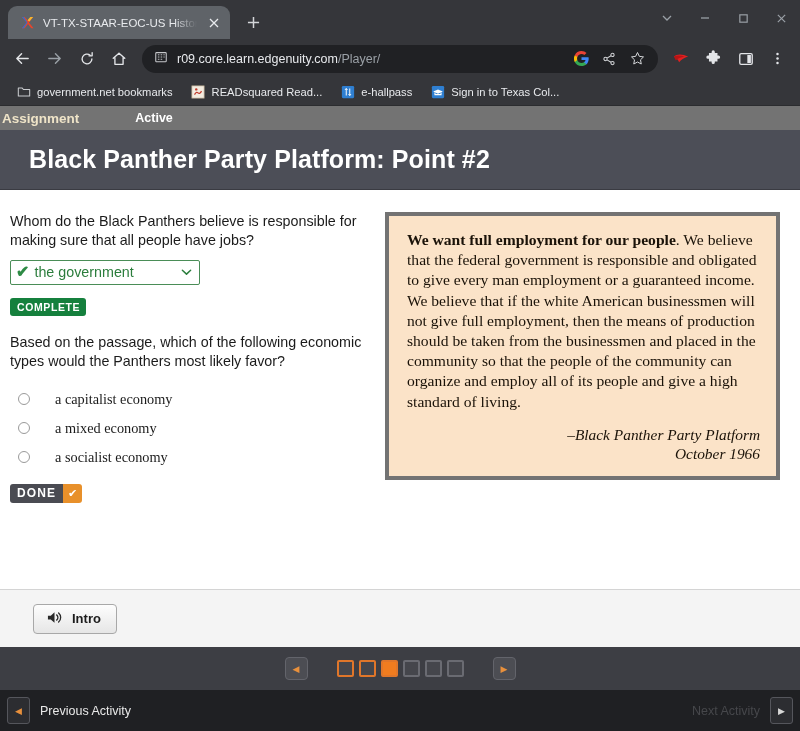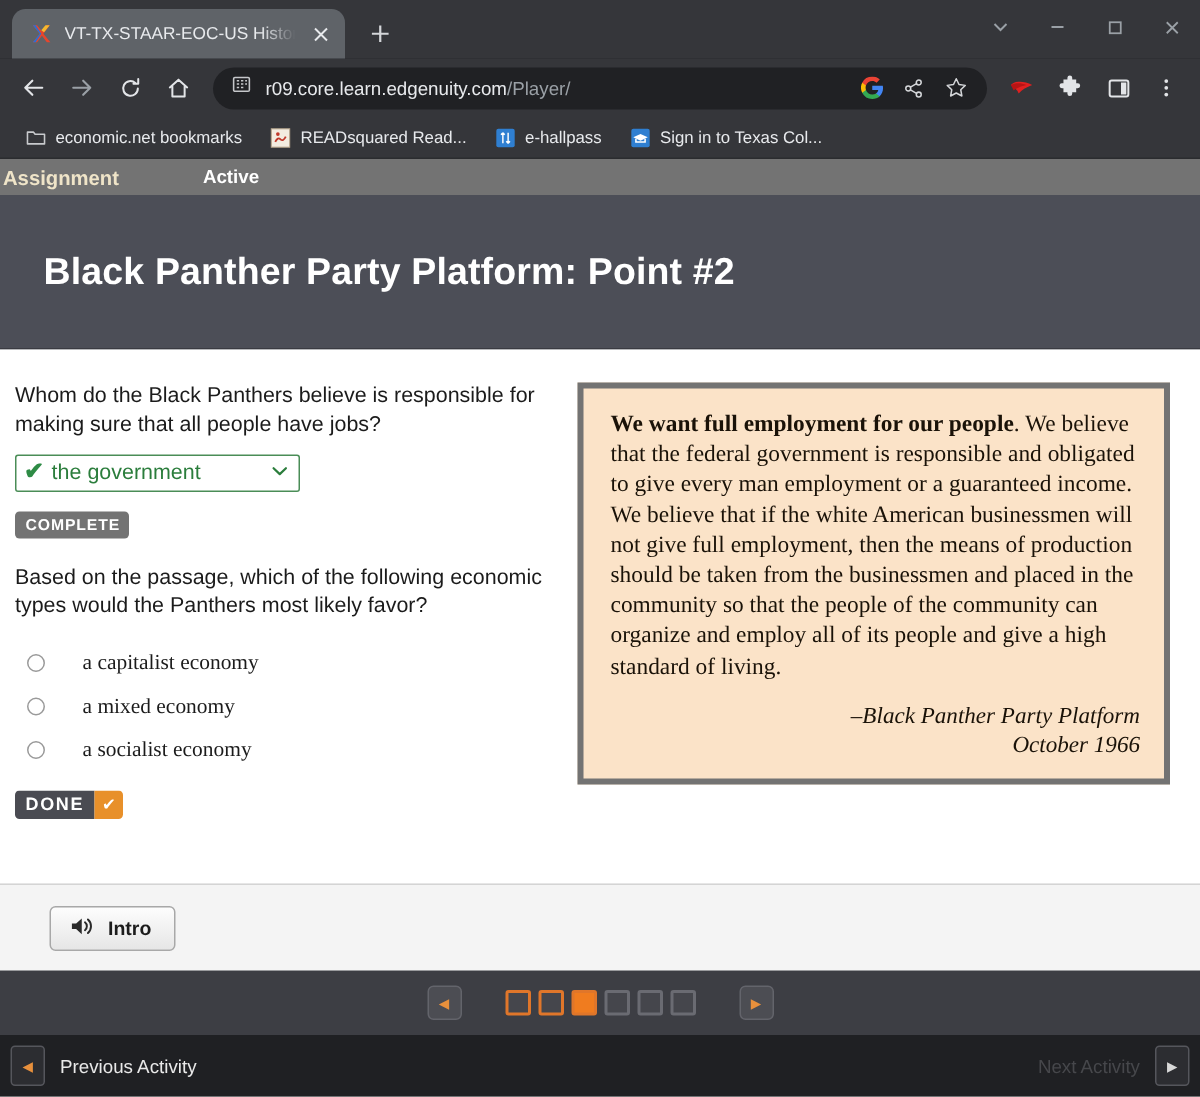--- a/index.html
+++ b/index.html
@@ -98,21 +98,21 @@
 
   .asgn-bar {
     height: 24px; background: #737373;
     display: flex; align-items: center; gap: 56px; padding-left: 2px;
     font-size: 13.5px; font-weight: bold;
   }
   .asgn-label { color: #efe4c8; }
   .asgn-state { color: #ffffff; font-weight: bold; font-size: 12.5px; }
 
   .title-band {
-    background: #4c4e57; height: 103px;
+    background: #4c4e57; height: 60px;
     display: flex; align-items: center; padding-left: 29px;
     border-bottom: 1px solid #3a3b42;
   }
   .title-band h1 { color: #fff; font-size: 25px; font-weight: bold; letter-spacing: 0.1px; }
 
   .activity {
     flex: 1; background: #fff; display: flex;
     padding: 22px 20px 0 10px; gap: 20px; overflow: hidden;
   }
   .col-left { width: 355px; flex: 0 0 355px; }
@@ -125,21 +125,21 @@
     display: inline-flex; align-items: center; width: 190px; height: 25px;
     border: 1px solid #4a8d57; border-radius: 2px; background: #fff;
     padding: 0 3px 0 5px; position: relative;
   }
   .dd-check { color: #2e8b45; font-size: 16px; font-weight: bold; margin-right: 5px; line-height: 1; }
   .dd-val { flex: 1; font-size: 14.3px; color: #2b7d3c; }
   .dd-arrow { color: #2b7d3c; font-size: 10px; padding-right: 4px; }
 
   .badge-complete {
     display: inline-block; margin-top: 13px;
-    background: #737373; color: #fff;
+    background: #15803d; color: #fff;
     font-size: 10.5px; font-weight: bold; letter-spacing: 0.6px;
     padding: 3px 6px 3px 7px; border-radius: 3px;
     font-family: "Liberation Sans", sans-serif;
     text-align: right;
   }
 
   .q2 { margin-top: 17px; }
 
   .opts { margin-top: 13px; }
   .opt {
@@ -362,21 +362,21 @@
     </div>
   </div>
 
   <div class="bookmarks">
     <div class="bm">
       <span class="bm-ico">
         <svg width="14" height="14" viewBox="0 0 16 16">
             <path d="M1.5 3.5 h4.5 l1.3 1.6 h7.2 v7.4 h-13 z" stroke="#c8cacd" stroke-width="1.2" fill="none" stroke-linejoin="round"></path>
           </svg>
       </span>
-      <span>economic.net bookmarks</span>
+      <span>government.net bookmarks</span>
     </div>
     <div class="bm">
       <span class="bm-ico">
         <svg width="14" height="14" viewBox="0 0 16 16">
             <rect x="1" y="1" width="14" height="14" fill="#f3ece0" stroke="#b9a78e" stroke-width="0.8"></rect>
             <path d="M4 11 q2-4 4-2 q2 2 4-2" stroke="#c0392b" stroke-width="1.4" fill="none"></path>
             <circle cx="6" cy="5" r="1.4" fill="#c0392b"></circle>
           </svg>
       </span>
       <span>READsquared Read...</span>

